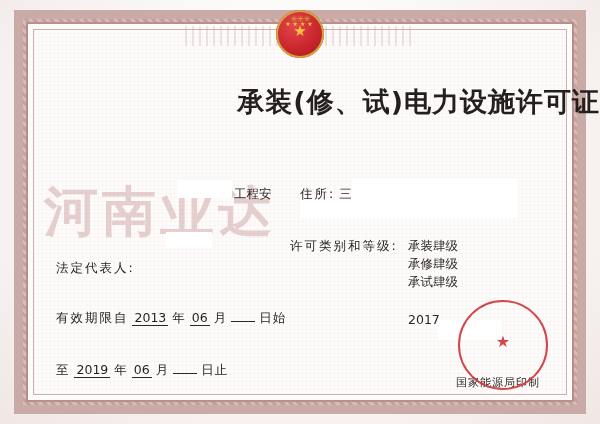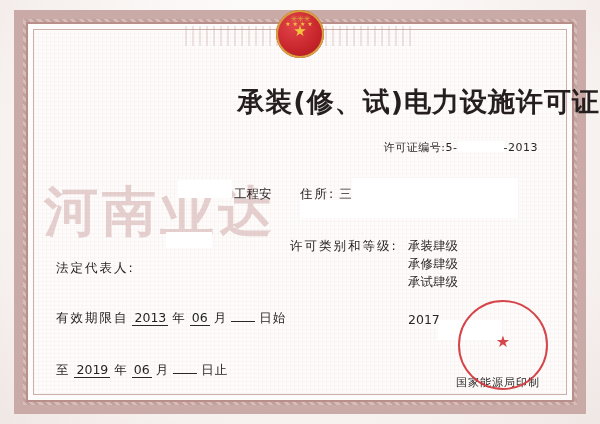--- a/index.html
+++ b/index.html
@@ -162,23 +162,20 @@
   <div class="emblem-wings"></div>
   <div class="emblem">
     <div class="disc"></div>
     <div class="wheat">✳✳✳</div>
     <div class="stars-small">★★★★</div>
     <div class="star">★</div>
   </div>
 
   <div class="title">承装(修、试)电力设施许可证</div>
 
-  <div class="cert-no">
-    <span>许可证编号:</span><span>5-</span><span class="blank"></span><span>-2013</span>
-  </div>
 
   <div class="watermark">河南业达</div>
 
   <div class="fields">
 
     <div class="white-box" style="left:178px;top:180px;width:54px;height:18px;"></div>
     <div class="row" style="left:234px;top:186px;">
       <span class="val">工程安</span>
     </div>
 

